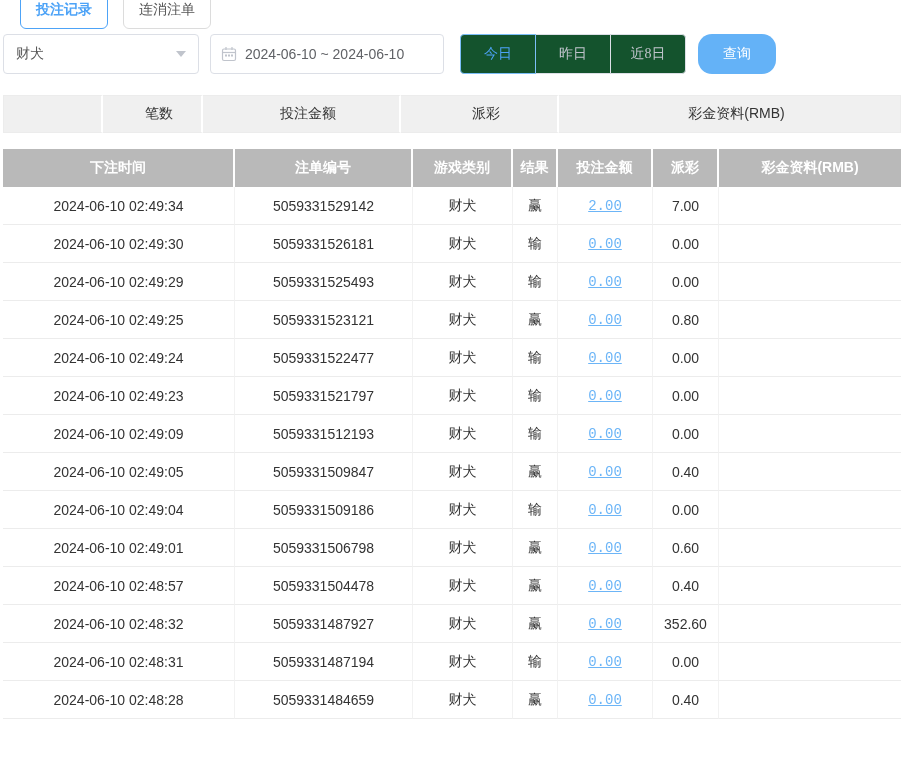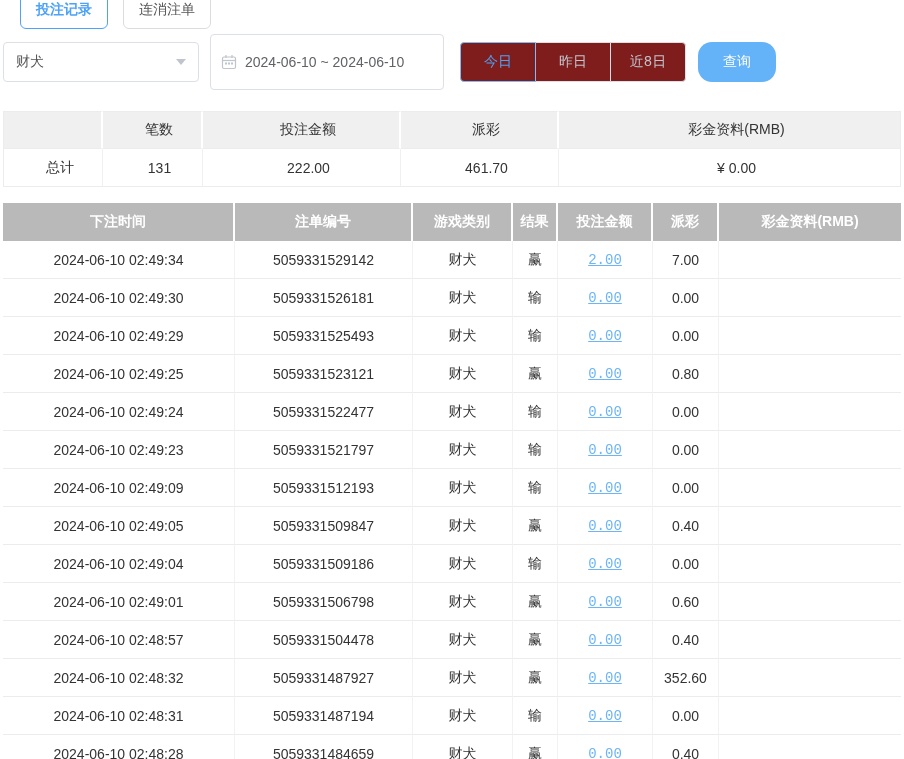--- a/index.html
+++ b/index.html
@@ -15,25 +15,25 @@
   .tab{box-sizing:border-box;height:38px;padding:0 15px;border:1px solid #dcdcdc;border-radius:6px;
        display:flex;align-items:center;color:#555;background:#fff;cursor:pointer;white-space:nowrap;}
   .tab.active{border-color:#4da3f7;color:#4da3f7;font-weight:bold;}
 
   
   .filter-row{display:flex;align-items:center;margin:5px 0 0 3px;}
   .select{box-sizing:border-box;width:196px;height:40px;border:1px solid #dcdfe6;border-radius:4px;
           display:flex;align-items:center;justify-content:space-between;padding:0 12px;color:#555;cursor:pointer;background:#fff;}
   .caret{width:0;height:0;border-left:5px solid transparent;border-right:5px solid transparent;
          border-top:6px solid #c0c4cc;}
-  .date-input{box-sizing:border-box;margin-left:11px;width:234px;height:56px;border:1px solid #dcdfe6;
+  .date-input{box-sizing:border-box;margin-left:11px;width:234px;height:40px;border:1px solid #dcdfe6;
           border-radius:4px;display:flex;align-items:center;gap:8px;padding:0 10px;color:#606266;cursor:text;background:#fff;white-space:nowrap;}
   .btn-group{display:flex;margin-left:16px;}
-  .qbtn{box-sizing:border-box;height:40px;width:76px;background:#7f1d1d;border:1px solid #dcdfe6;
-        color:#c0c4cc;font-size:14px;cursor:pointer;margin-left:-1px;font-family:Liberation Mono, monospace;}
+  .qbtn{box-sizing:border-box;height:40px;width:76px;background:#14532d;border:1px solid #dcdfe6;
+        color:#c0c4cc;font-size:14px;cursor:pointer;margin-left:-1px;font-family:Liberation Serif, serif;}
   .qbtn:first-child{border-radius:4px 0 0 4px;margin-left:0;}
   .qbtn:last-child{border-radius:0 4px 4px 0;}
   .qbtn.active{border-color:#7cbef8;color:#4da3f7;position:relative;z-index:1;}
   .search-btn{margin-left:12px;width:78px;height:40px;background:#64b2f7;border:none;border-radius:14px;
         color:#fff;font-size:14px;cursor:pointer;font-family:inherit;}
 
   
   table{border-collapse:separate;border-spacing:0;table-layout:fixed;}
   .summary{margin:21px 0 0 3px;width:898px;}
   .summary td{box-sizing:border-box;height:38px;text-align:center;padding-left:15px;}
@@ -101,27 +101,20 @@
         <col style="width:342px">
     </colgroup>
     <tbody>
         <tr class="s-head">
       <td></td>
       <td>笔数</td>
       <td>投注金额</td>
       <td>派彩</td>
       <td>彩金资料(RMB)</td>
     </tr>
-    <tr class="s-row">
-      <td>总计</td>
-      <td>131</td>
-      <td>222.00</td>
-      <td>461.70</td>
-      <td>¥ 0.00</td>
-    </tr>
   </tbody>
     </table>
 
   <table class="main">
     <colgroup>
       <col style="width:232px">
         <col style="width:178px">
         <col style="width:100px">
         <col style="width:45px">
       <col style="width:95px">

